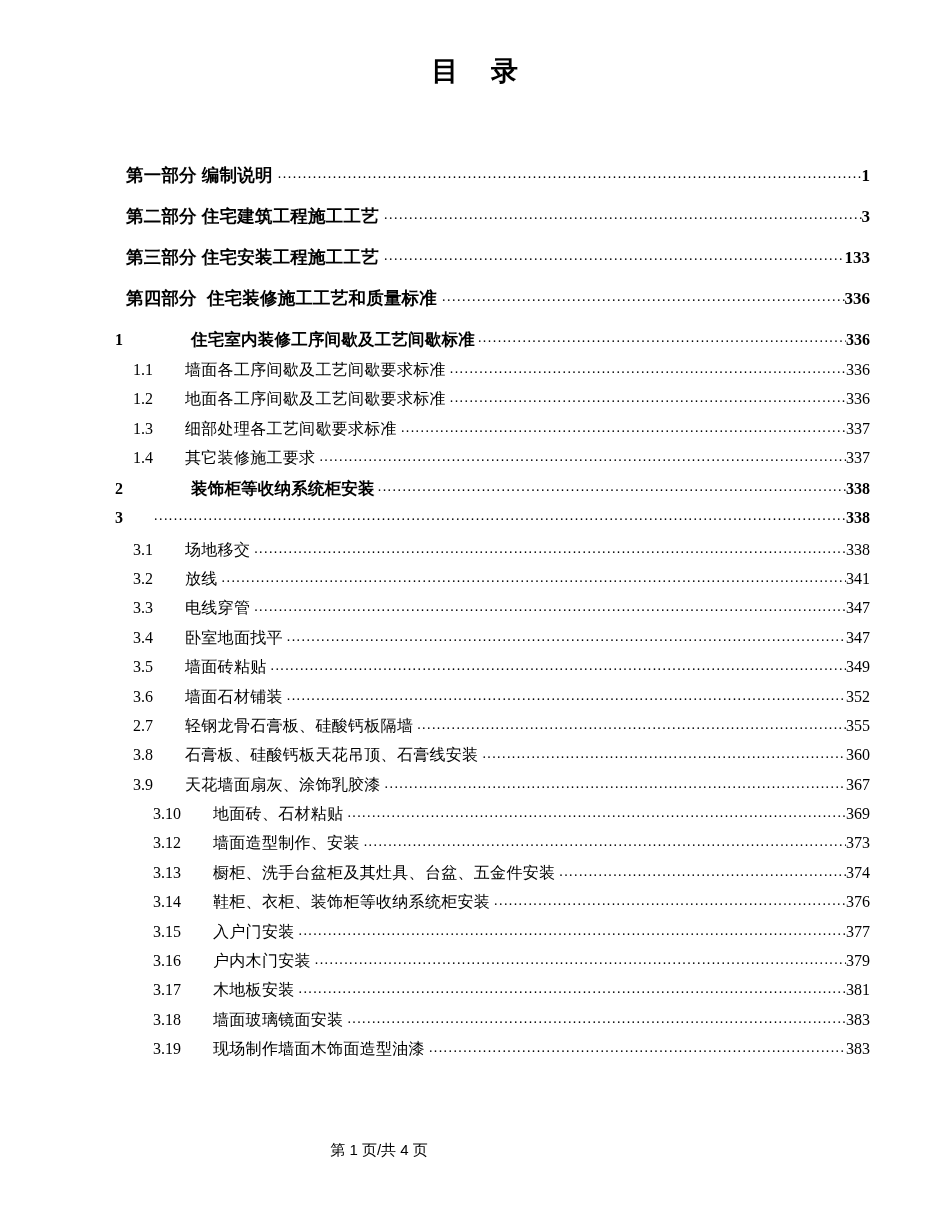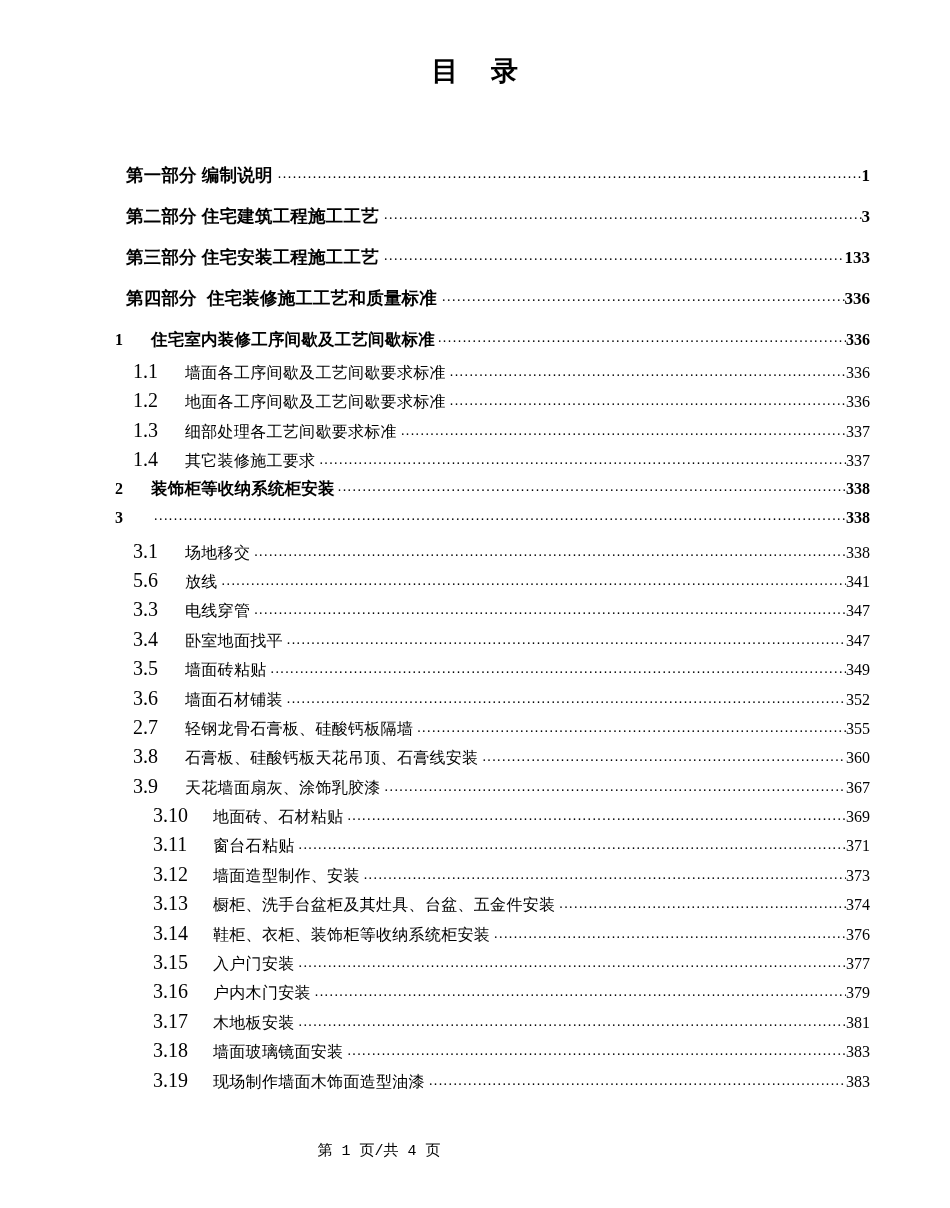--- a/index.html
+++ b/index.html
@@ -116,21 +116,21 @@
     font-weight: bold;
     font-size: 16.5px;
     padding-left: 21px;
   }
   .lvl2 .toc-num {
     font-family: "Liberation Serif", "DejaVu Serif", serif;
     font-weight: bold;
     font-size: 16px;
     width: 36px;
   }
-  .lvl2 .toc-text { letter-spacing: 0.2px; }
+  .lvl2 .toc-text { letter-spacing: 0.2px; margin-left: 40px; }
   .lvl2 .toc-dots {
     padding-left: 3px;
     font-weight: normal;
     letter-spacing: 1.45px;
     top: -3px;
   }
   .lvl2 .toc-page {
     font-family: "Liberation Serif", "DejaVu Serif", serif;
     font-weight: bold;
     font-size: 16px;
@@ -138,21 +138,21 @@
 
   
   .lvl3 {
     height: 29.4px;
     font-family: "Liberation Serif", "DejaVu Serif", serif;
     font-weight: normal;
     font-size: 16px;
     padding-left: 39px;
   }
   .lvl3 .toc-num {
-    font-size: 20px;
+    font-size: 16px;
     width: 52px;
   }
   .lvl3 .toc-text {
     letter-spacing: 0.3px;
   }
   .lvl3 .toc-dots {
     padding-left: 4px;
     padding-right: 5px;
     letter-spacing: 1.4px;
     top: -2px;
@@ -167,21 +167,21 @@
   
   .gap-top { margin-top: 2px; }
 
   
   .footer {
     position: absolute;
     top: 1141px;
     left: 0;
     width: 758px;
     text-align: center;
-    font-family: Liberation Mono, monospace;
+    font-family: Liberation Sans, sans-serif;
     font-size: 15px;
     white-space: pre;
   }
 </style>
 </head>
 <body>
 
 <div class="page">
 
   <div class="doc-title">目    录</div>
@@ -248,21 +248,21 @@
         <span class="toc-dots"></span>
         <span class="toc-page">338</span>
       </div>
       <div class="toc-entry lvl3">
         <span class="toc-num">3.1</span>
         <span class="toc-text">场地移交</span>
         <span class="toc-dots"></span>
         <span class="toc-page">338</span>
       </div>
       <div class="toc-entry lvl3">
-        <span class="toc-num">5.6</span>
+        <span class="toc-num">3.2</span>
         <span class="toc-text">放线</span>
         <span class="toc-dots"></span>
         <span class="toc-page">341</span>
       </div>
       <div class="toc-entry lvl3">
         <span class="toc-num">3.3</span>
         <span class="toc-text">电线穿管</span>
         <span class="toc-dots"></span>
         <span class="toc-page">347</span>
       </div>
@@ -302,26 +302,20 @@
         <span class="toc-dots"></span>
         <span class="toc-page">367</span>
       </div>
       <div class="toc-entry lvl3 wide">
         <span class="toc-num">3.10</span>
         <span class="toc-text">地面砖、石材粘贴</span>
         <span class="toc-dots"></span>
         <span class="toc-page">369</span>
       </div>
       <div class="toc-entry lvl3 wide">
-        <span class="toc-num">3.11</span>
-        <span class="toc-text">窗台石粘贴</span>
-        <span class="toc-dots"></span>
-        <span class="toc-page">371</span>
-      </div>
-      <div class="toc-entry lvl3 wide">
         <span class="toc-num">3.12</span>
         <span class="toc-text">墙面造型制作、安装</span>
         <span class="toc-dots"></span>
         <span class="toc-page">373</span>
       </div>
       <div class="toc-entry lvl3 wide">
         <span class="toc-num">3.13</span>
         <span class="toc-text">橱柜、洗手台盆柜及其灶具、台盆、五金件安装</span>
         <span class="toc-dots"></span>
         <span class="toc-page">374</span>

